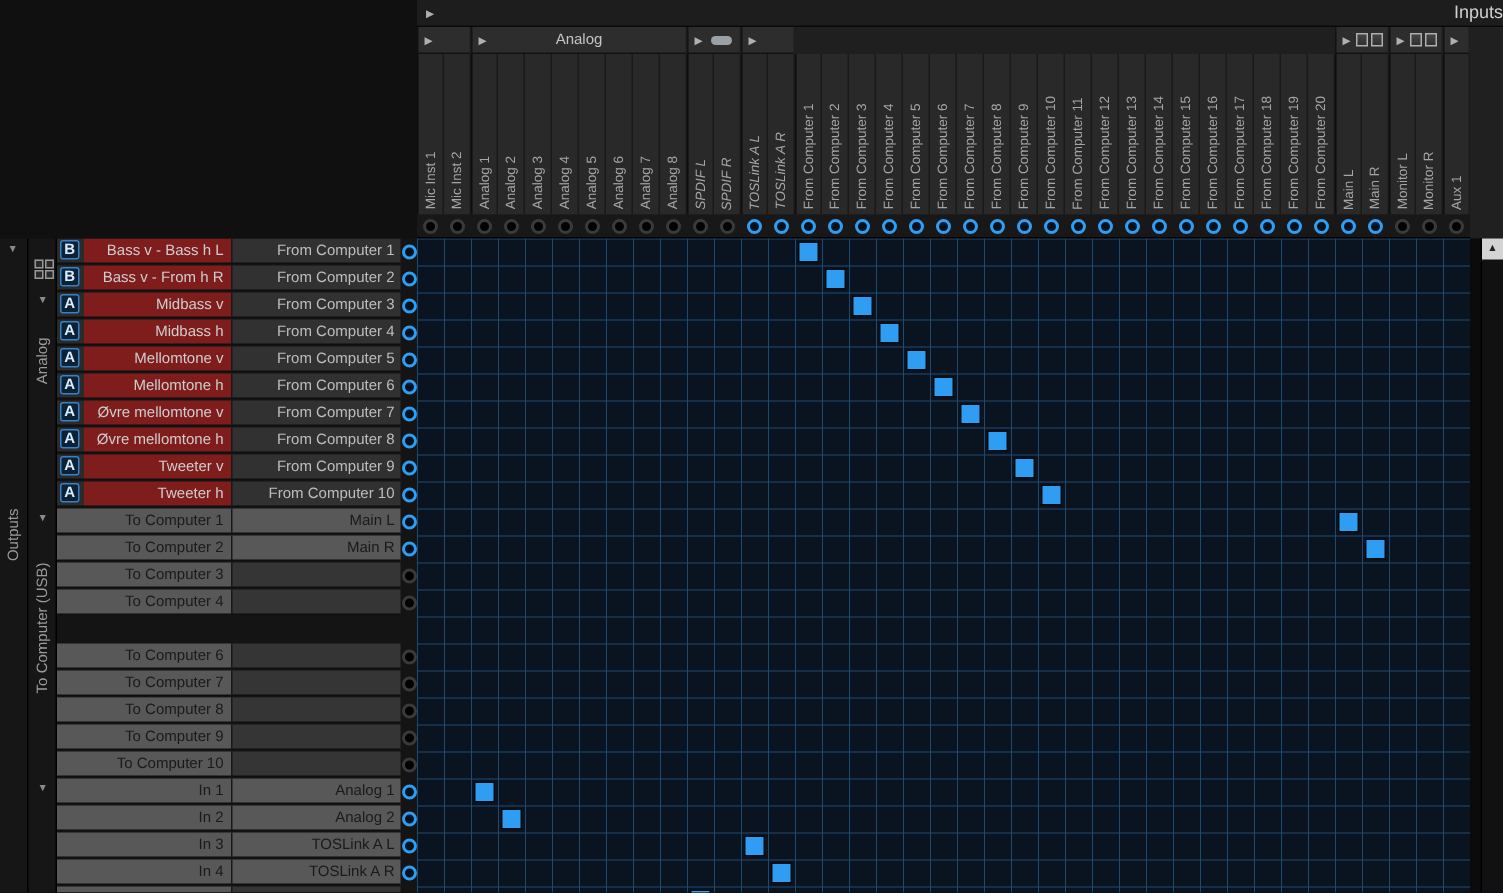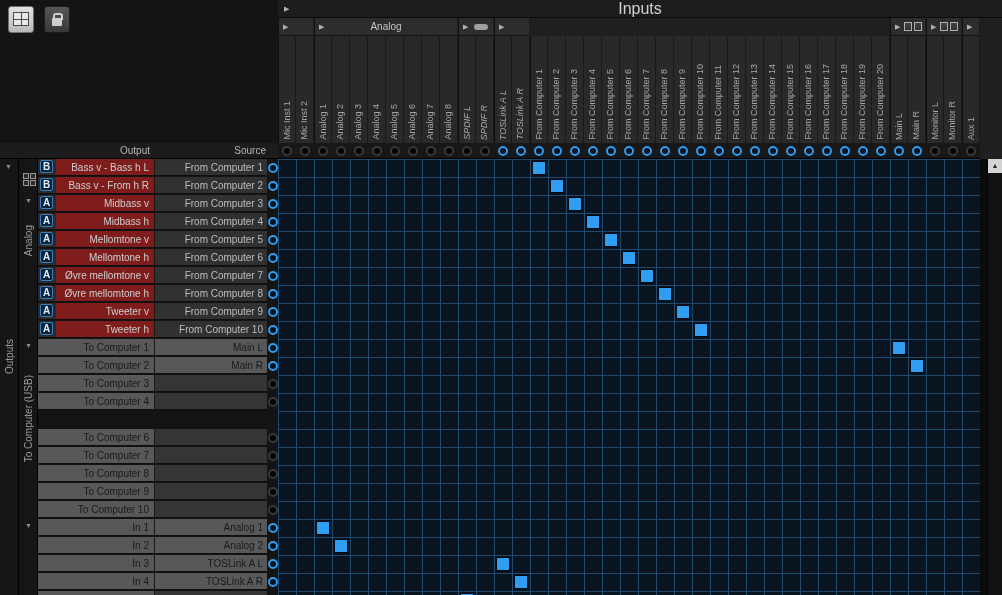--- a/index.html
+++ b/index.html
@@ -18,21 +18,21 @@
   .lock-glyph:before { content:""; position:absolute; left:1px; top:-5px; width:6px; height:5px;
               border:2px solid #cfcfcf; border-bottom:none; border-radius:3px 3px 0 0; }
   .lp-header { position:absolute; left:0; top:143px; width:278px; height:16px; background:#1c1c1c; border-bottom:1px solid #000; }
   .lp-h { position:absolute; font-size:10px; color:#b5b5b5; line-height:15px; text-align:right; }
   .lp-h.out { left:38px; width:112px; }
   .lp-h.src { left:154px; width:112px; }
 
   
   .top { position:absolute; left:278px; top:0; width:724px; height:159px; background:#1f1f1f; }
   .inputs-bar { position:absolute; left:0; top:0; width:724px; height:18px; background:#1d1d1d; border-bottom:1px solid #0a0a0a; }
-  .inputs-bar .bar-label { display:block; text-align:center; font-size:16px; color:#d0d0d0; line-height:17px; }
+  .inputs-bar .bar-label { display:block; text-align:right; font-size:12px; color:#d0d0d0; line-height:17px; }
   .arrow { position:absolute; font-size:7px; color:#b0b0b0; }
   .inputs-bar .arrow { left:6px; top:5px; }
   .groups-bar { position:absolute; left:0; top:18px; width:702px; height:18px; }
   .group-seg { position:absolute; top:0; height:18px; background:#2d2d2d; border-left:1px solid #121212; border-bottom:1px solid #121212; cursor:pointer; }
   .seg-arrow { position:absolute; left:4px; top:5px; font-size:7px; color:#b0b0b0; }
   .seg-label { display:block; text-align:center; font-size:10px; color:#c4c4c4; line-height:17px; }
   .oval { position:absolute; left:15px; top:6px; width:14px; height:6px; border-radius:3px; background:#9aa0a4; }
   .gicons { position:absolute; left:13px; top:4px; display:flex; gap:2px; }
   .gicons i { width:8px; height:9px; border:1px solid #b0b0b0; background:linear-gradient(#454545,#303030); }
   .colcells { position:absolute; left:0; top:36px; width:702px; height:107px; }
@@ -82,37 +82,20 @@
   .conn { position:absolute; width:12px; height:12px; background:#2f9df2; box-shadow:0 0 0 1px rgba(0,0,0,.45); }
   .mfill { position:absolute; left:980px; top:159px; width:7px; height:436px; background:#0b0b0b; }
   .scrollbar { position:absolute; left:987px; top:159px; width:15px; height:436px; background:#111; border-left:1px solid #000; }
   .sb-up { height:14px; background:#d4d4d4; text-align:center; font-size:7px; color:#222; line-height:14px; cursor:pointer; }
 </style>
 </head>
 <body>
 
 <div class="app">
 
-  <div class="corner">
-    <div class="tool-btn btn-grid">
-      <span class="win-icon">
-          <i></i>
-          <i></i>
-          <i></i>
-          <i></i>
-        </span>
-    </div>
-    <div class="tool-btn btn-lock">
-      <span class="lock-glyph"></span>
-    </div>
-    <div class="lp-header">
-      <span class="lp-h out">Output</span>
-      <span class="lp-h src">Source</span>
-    </div>
-  </div>
 
   <div class="top">
     <div class="inputs-bar">
       <span class="arrow">▶</span>
       <span class="bar-label">Inputs</span>
     </div>
     <div class="groups-bar">
         <div class="group-seg" style="left: 0px; width: 35px;">
           <span class="seg-arrow">▶</span>
         </div>

